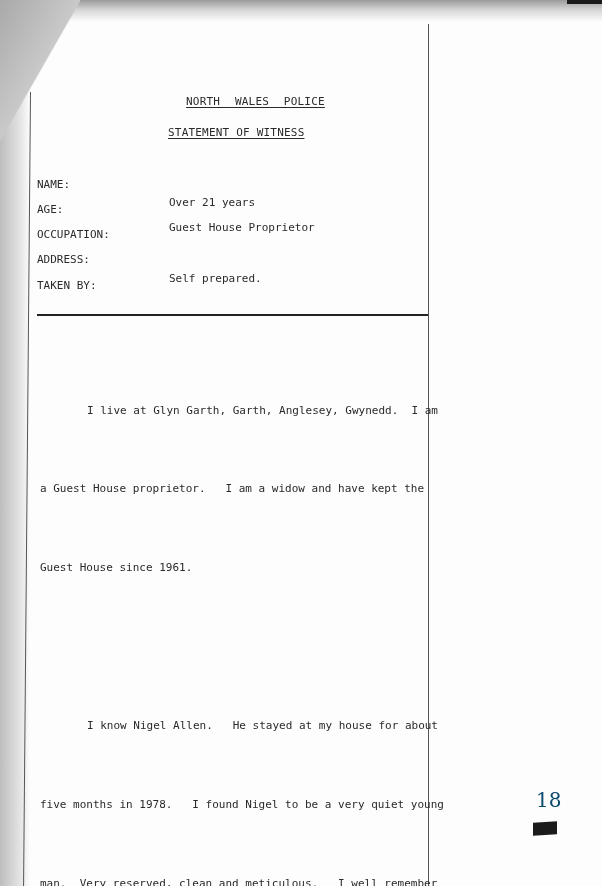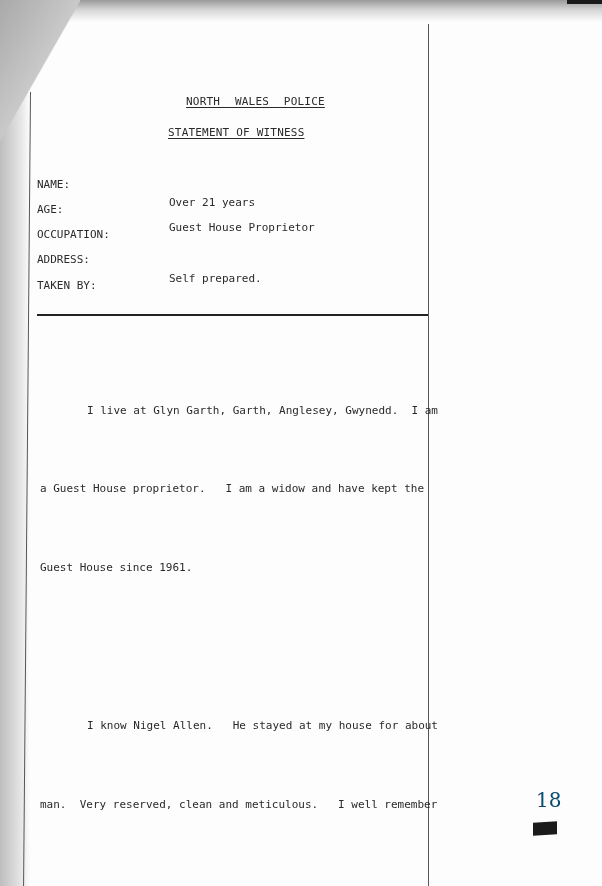--- a/index.html
+++ b/index.html
@@ -98,20 +98,21 @@
 <div class="rule"></div>
 
 <div class="body-text">
   <div class="para">
     <span class="line indent">I live at Glyn Garth, Garth, Anglesey, Gwynedd.  I am</span>
     <span class="line">a Guest House proprietor.   I am a widow and have kept the</span>
     <span class="line">Guest House since 1961.</span>
   </div>
   <div class="para">
     <span class="line indent">I know Nigel Allen.   He stayed at my house for about</span>
+    <span class="line">five months in 1978.   I found Nigel to be a very quiet young</span>
     <span class="line">man.  Very reserved, clean and meticulous.   I well remember</span>
     
     
     
   </div>
 
 </div>
 
 <div class="page-number">18</div>
 <div class="stamp"></div>

